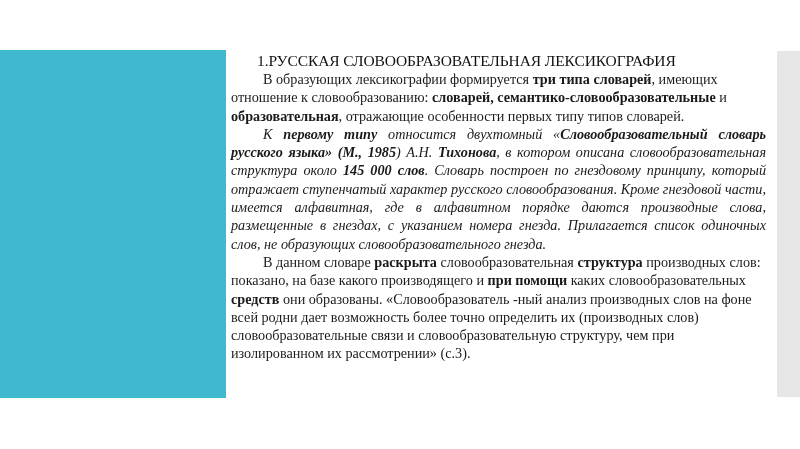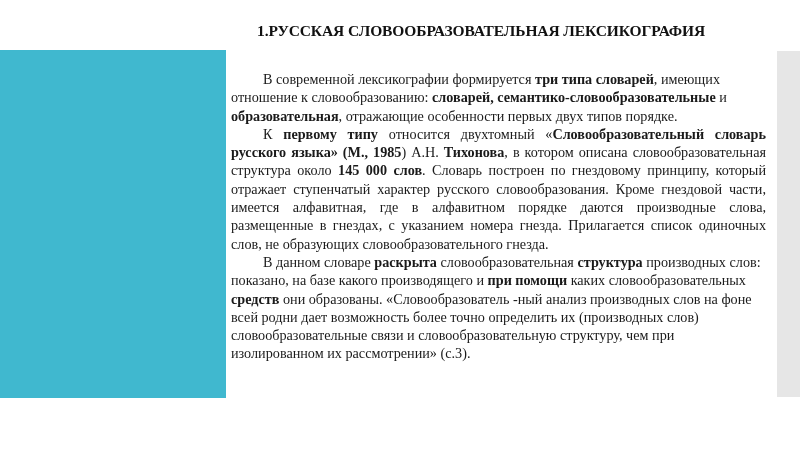--- a/index.html
+++ b/index.html
@@ -27,60 +27,61 @@
     position: absolute;
     left: 777px;
     top: 51px;
     width: 23px;
     height: 346px;
     background: #e6e6e6;
   }
   .title {
     position: absolute;
     left: 257px;
-    top: 22px;
+    top: 52px;
     width: 520px;
     font-size: 15.5px;
-    font-weight: bold;
+    font-weight: normal;
     white-space: nowrap;
     letter-spacing: -0.1px;
     color: #111;
   }
   .content {
     position: absolute;
     left: 231px;
     top: 70px;
     width: 535px;
     font-size: 14.2px;
     line-height: 18.3px;
     color: #1a1a1a;
   }
   .content p {
     margin: 0;
     text-indent: 32px;
   }
   .content p.justify {
     text-align: justify;
+    font-style: italic;
   }
   .content b {
     font-weight: bold;
     text-align: center;
   }
 </style>
 </head>
 <body>
 
 <div class="teal-block"></div>
 <div class="gray-bar"></div>
 
 <div class="title">1.РУССКАЯ СЛОВООБРАЗОВАТЕЛЬНАЯ ЛЕКСИКОГРАФИЯ</div>
 
 <div class="content">
   <p>
-    <span>В современной лексикографии формируется </span><b>три типа словарей</b><span>, имеющих отношение к словообразованию: </span><b>словарей, семантико-словообразовательные</b><span> и </span><b>образовательная</b><span>, отражающие особенности первых двух типов порядке.</span>
+    <span>В образующих лексикографии формируется </span><b>три типа словарей</b><span>, имеющих отношение к словообразованию: </span><b>словарей, семантико-словообразовательные</b><span> и </span><b>образовательная</b><span>, отражающие особенности первых типу типов словарей.</span>
   </p>
   <p class="justify">
     <span>К </span><b>первому типу</b><span> относится двухтомный «</span><b>Словообразовательный сло­варь русского языка» (М., 1985</b><span>) А.Н. </span><b>Тихонова</b><span>, в котором описана слово­образовательная структура около </span><b>145 000 слов</b><span>. Словарь построен по гнездо­вому принципу, который отражает ступенчатый характер русского словооб­разования. Кроме гнездовой части, имеется алфавитная, где в алфавитном порядке даются производные слова, размещенные в гнездах, с указанием но­мера гнезда. Прилагается список одиночных слов, не образующих словообра­зовательного гнезда.</span>
   </p>
   <p>
     <span>В данном словаре </span><b>раскрыта</b><span> словообразовательная </span><b>структура</b><span> производных слов: показано, на базе какого производящего и </span><b>при помощи</b><span> каких словообразовательных </span><b>средств</b><span> они образованы. «Словообразователь -ный анализ производных слов на фоне всей родни дает возможность более точно определить их (производных слов) словообразовательные связи и словообразовательную структуру, чем при изолированном их рассмотрении» (с.3).</span>
   </p>
 </div>
 
 </body></html>

